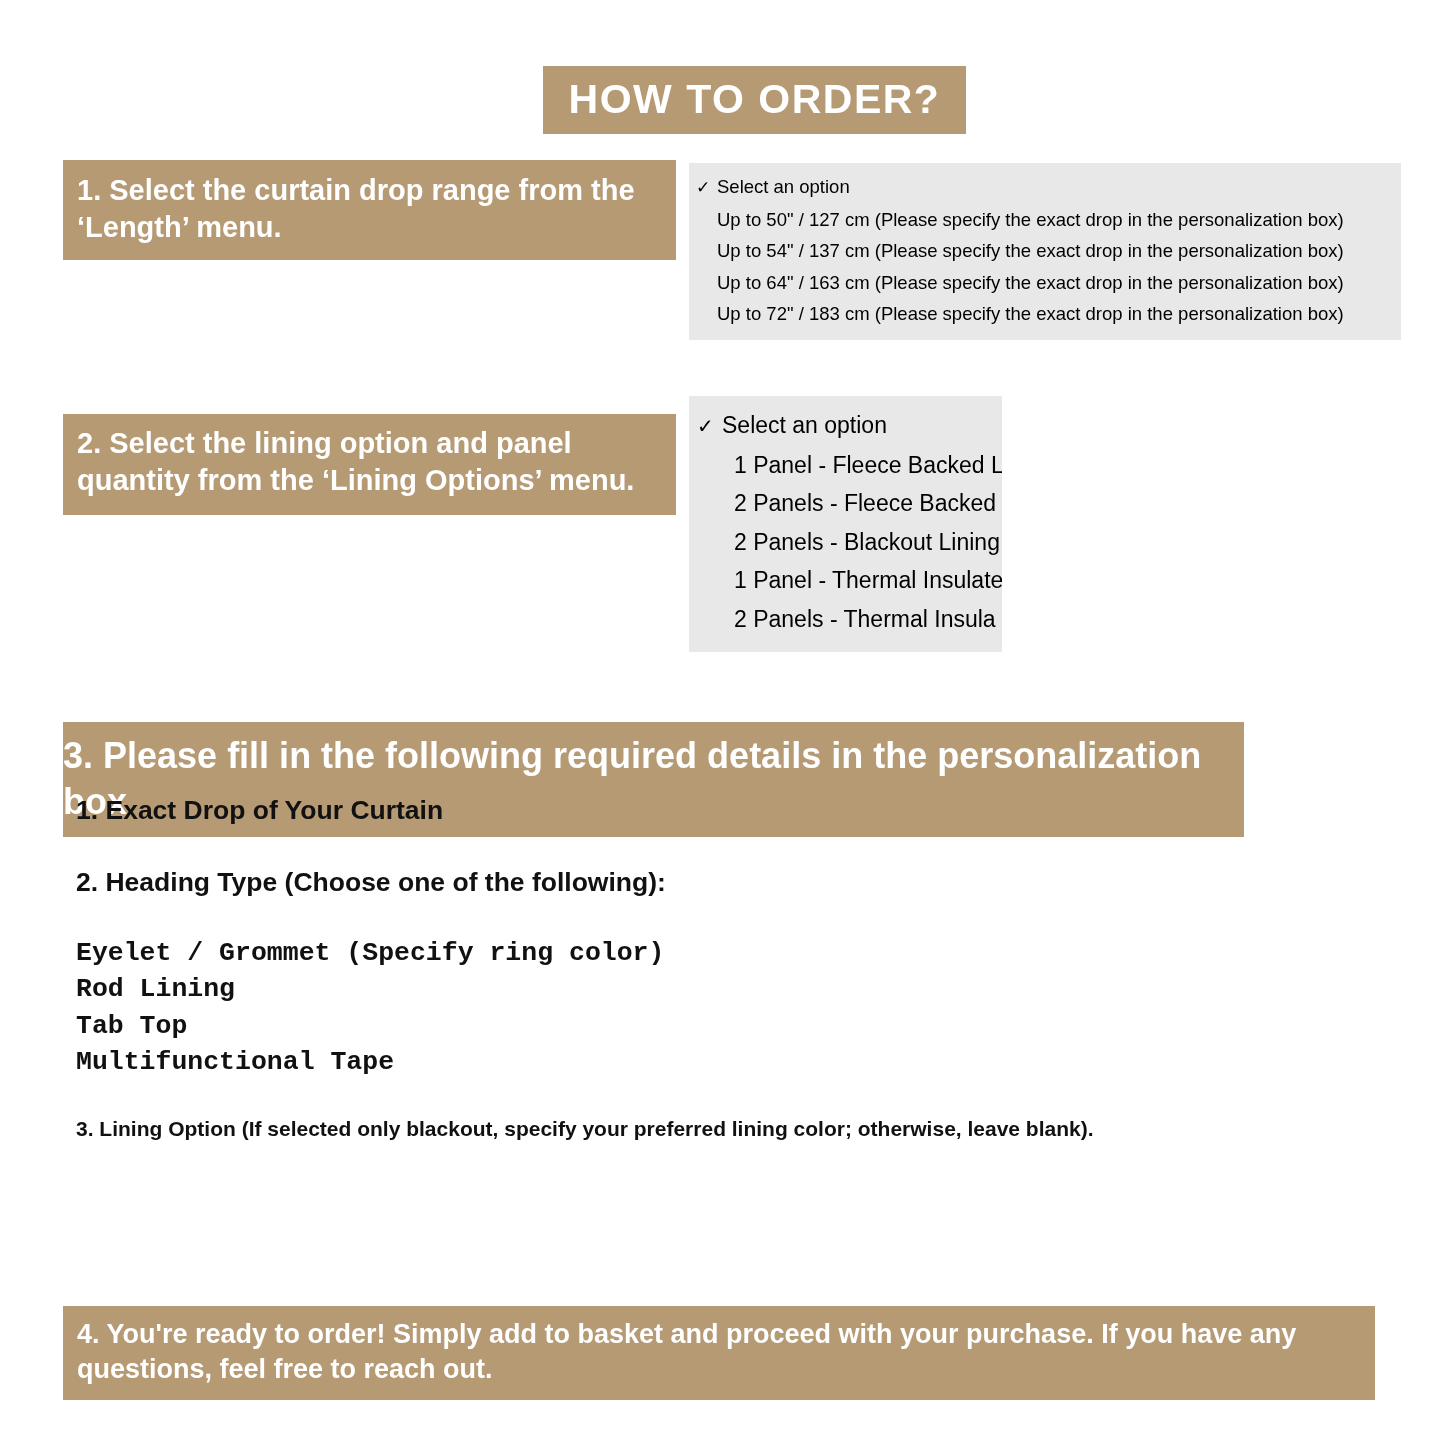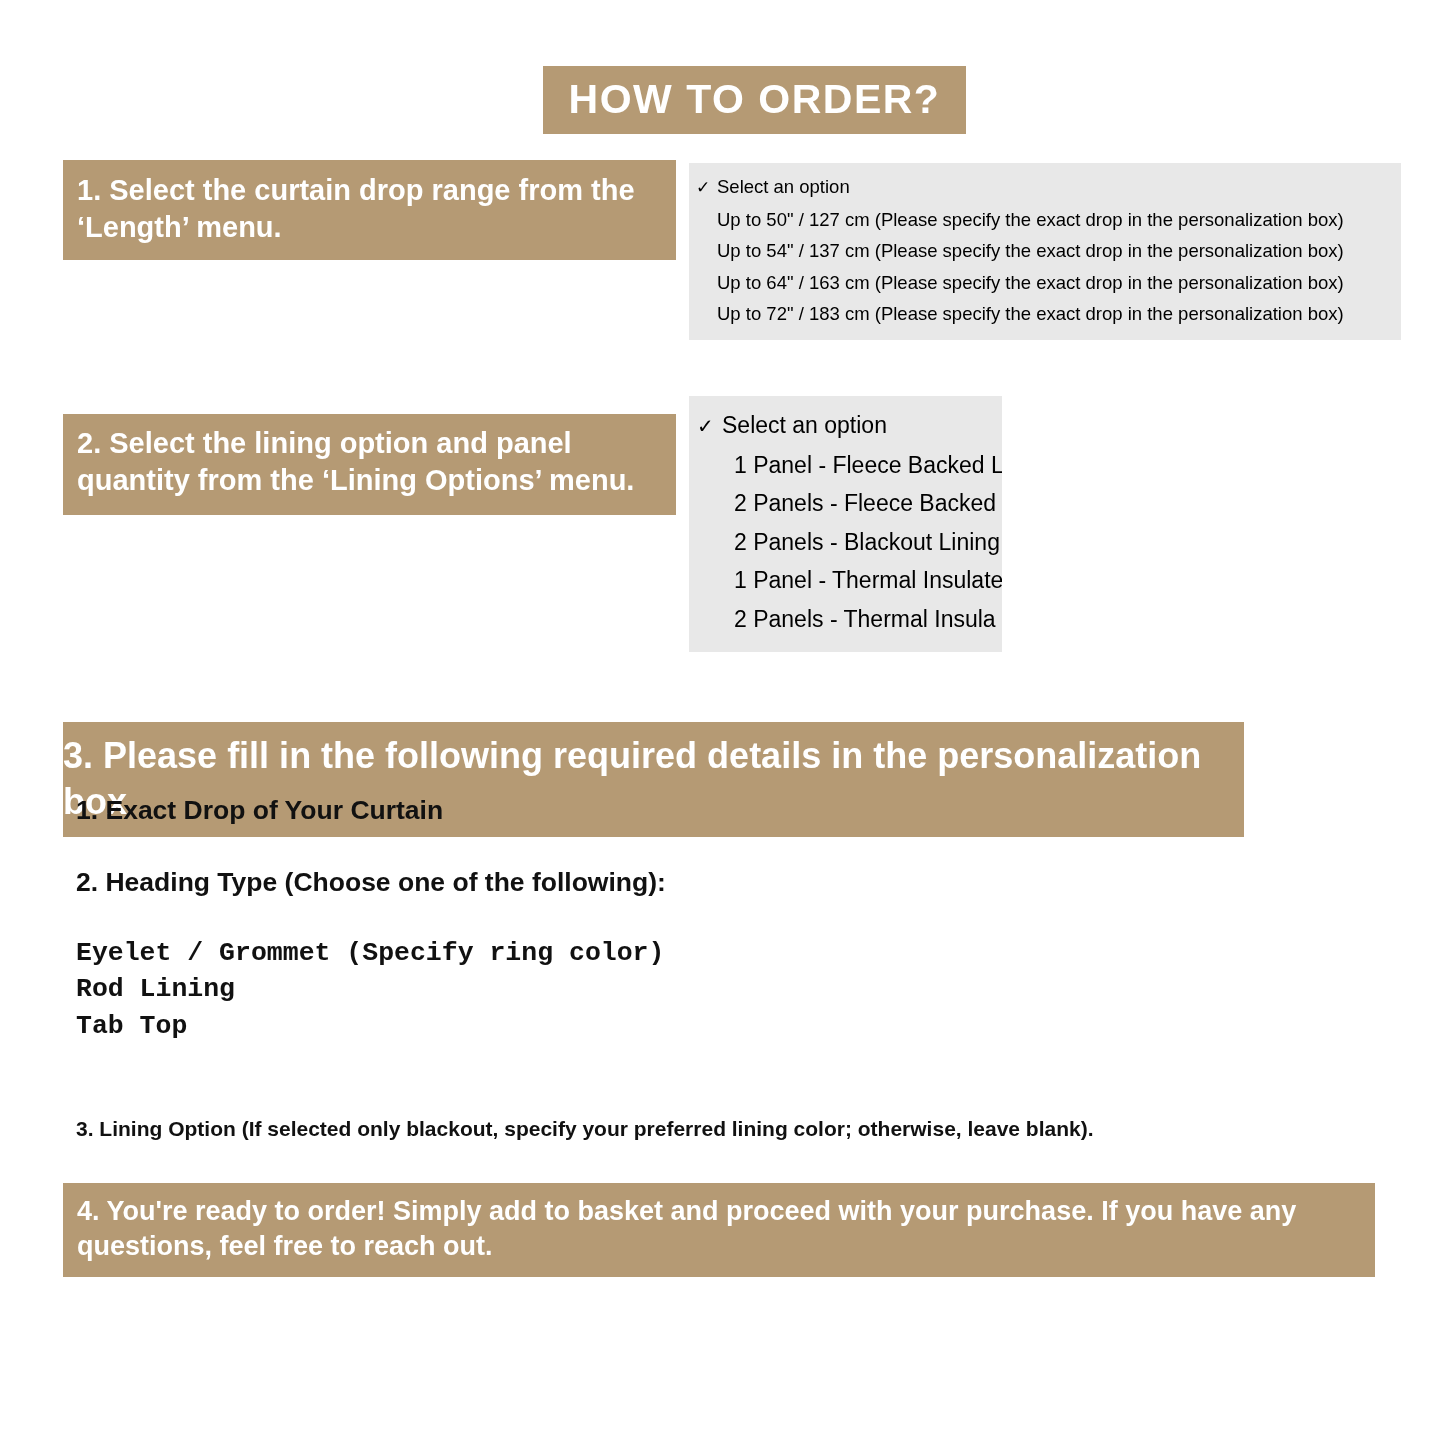--- a/index.html
+++ b/index.html
@@ -63,21 +63,21 @@
   }
   #step3-banner {
     left: 63px;
     top: 722px;
     width: 1181px;
     padding: 11px 16px 12px 0;
     font-size: 36px;
   }
   #step4-banner {
     left: 63px;
-    top: 1183px;
+    top: 1306px;
     width: 1312px;
     padding: 11px 16px 14px 14px;
     font-size: 27px;
   }
 
   
   .dropdown {
     position: absolute;
     background: #e8e8e8;
     box-sizing: border-box;
@@ -173,16 +173,17 @@
 </div>
 
 <div class="banner" id="step3-banner">3. Please fill in the following required details in the personalization box</div>
 
 <div class="detail" id="detail-1">1. Exact Drop of Your Curtain</div>
 <div class="detail" id="detail-2">2. Heading Type (Choose one of the following):</div>
 <div class="detail" id="heading-list">
   <div>Eyelet / Grommet (Specify ring color)</div>
   <div>Rod Lining</div>
   <div>Tab Top</div>
+  <div>Multifunctional Tape</div>
 </div>
 <div class="detail" id="detail-3">3. Lining Option (If selected only blackout, specify your preferred lining color; otherwise, leave blank).</div>
 
 <div class="banner" id="step4-banner">4. You're ready to order! Simply add to basket and proceed with your purchase. If you have any questions, feel free to reach out.</div>
 
 </body></html>

